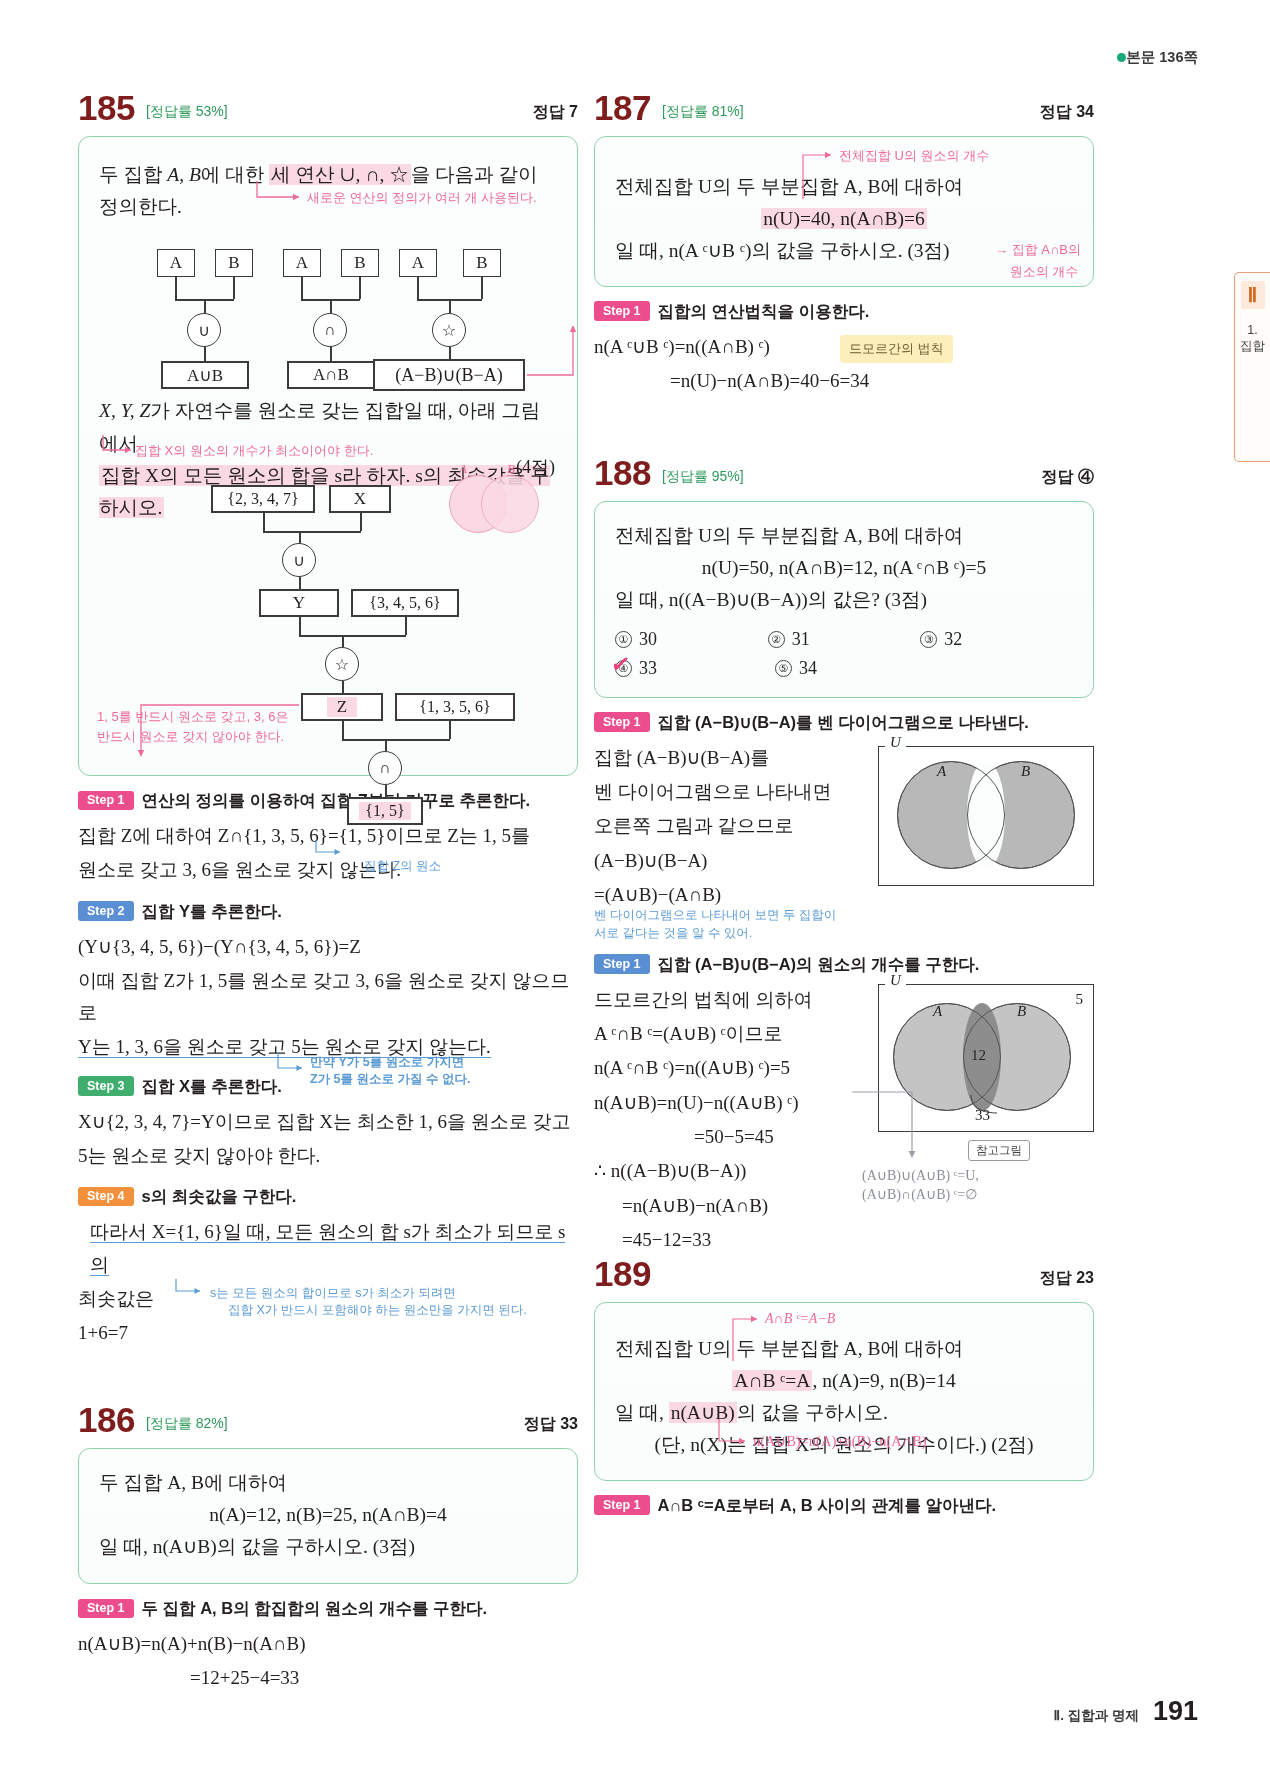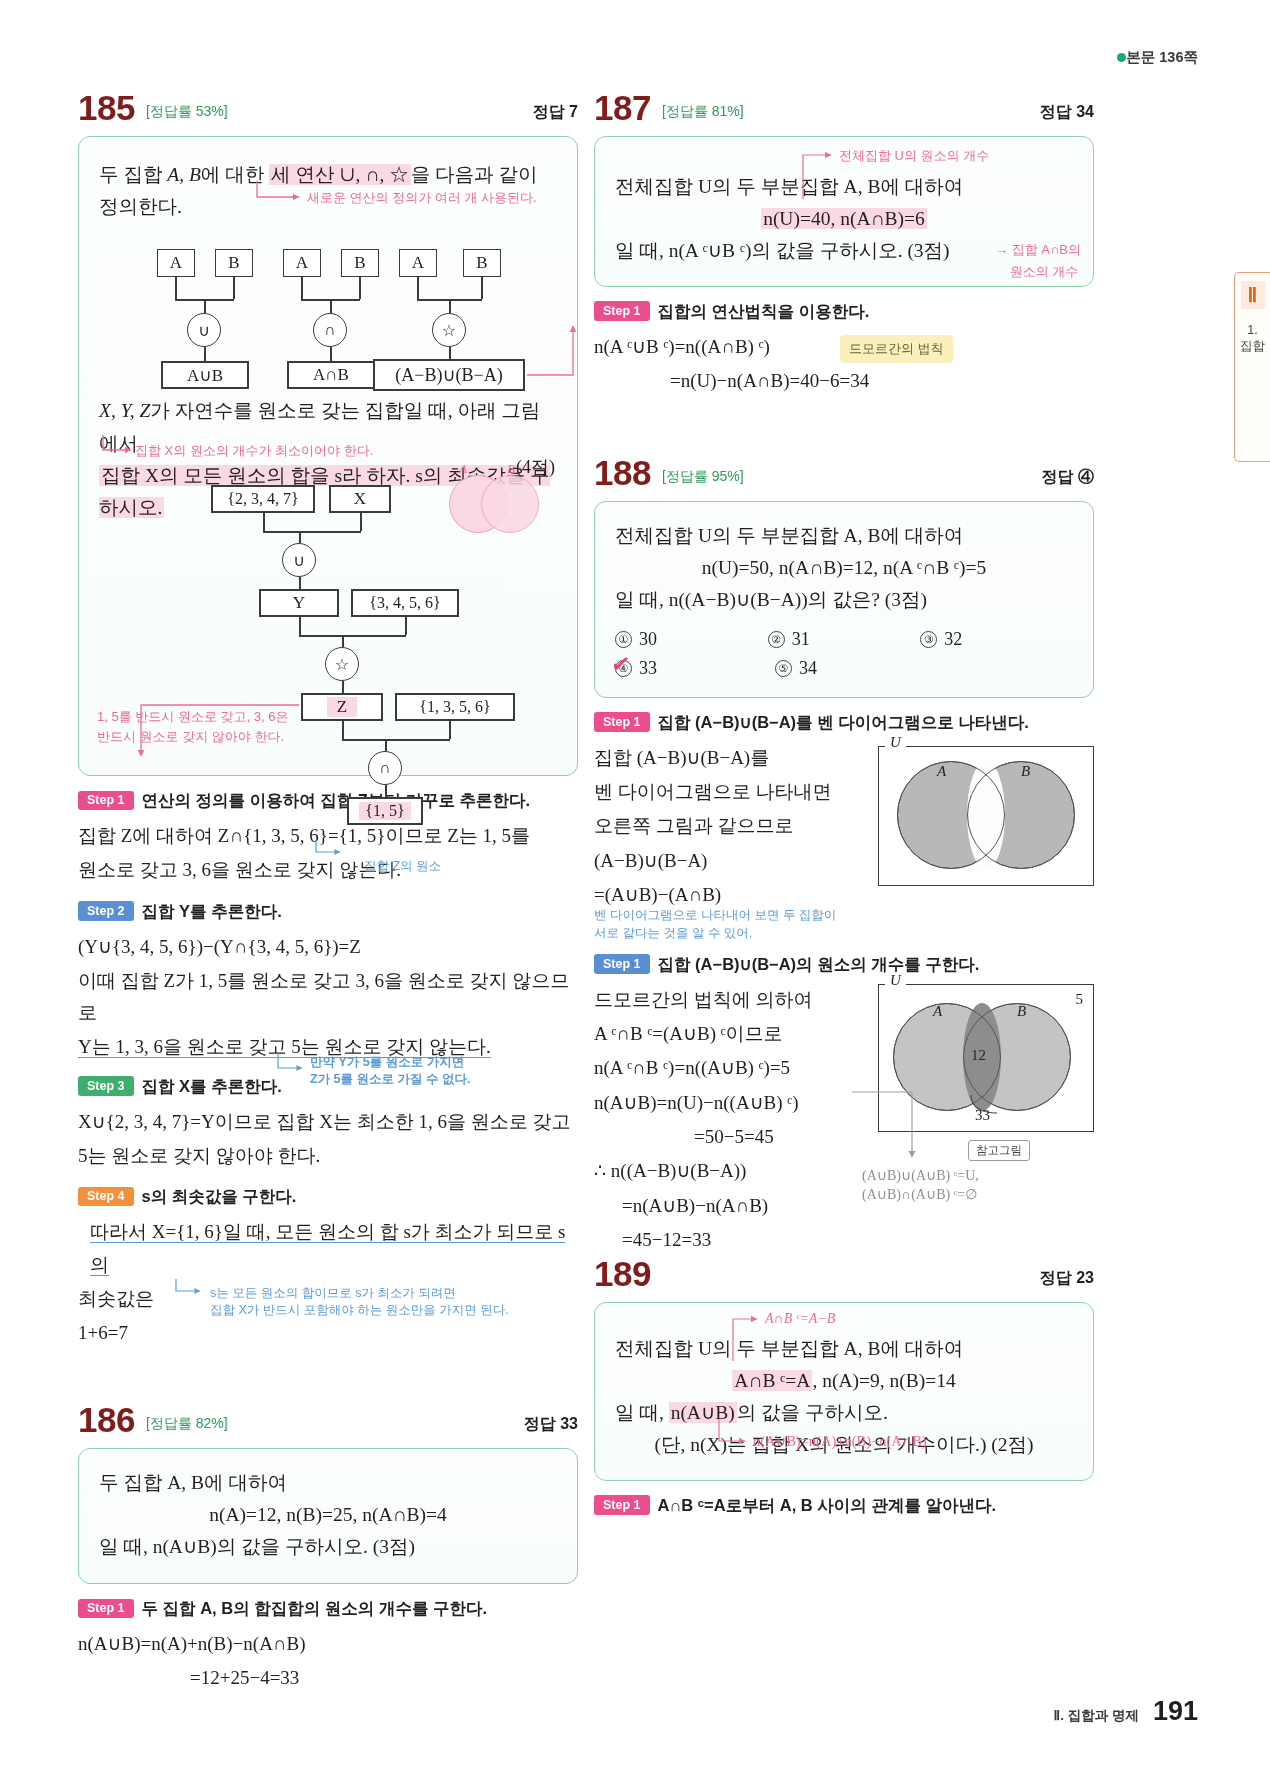--- a/index.html
+++ b/index.html
@@ -338,21 +338,21 @@
         <span style="border-bottom:1.2px solid #5b9bd5;">따라서 X={1, 6}일 때, 모든 원소의 합 s가 최소가 되므로 s의</span>
       </div>
       <div class="sol" style="position:relative;">
         <span>최솟값은</span>
         <svg class="anno" style="left:96px; top:-6px; width:46px; height:22px;">
           <path d="M2,2 L2,14 L26,14" stroke="#5b9bd5" stroke-width="1.2" fill="none"></path>
           <path d="M26,14 l-5.5,-3 l0,6 z" fill="#5b9bd5"></path>
         </svg>
         <span class="note-blue" style="position:absolute; left:132px; top:2px;">
           <span style="display:block;">s는 모든 원소의 합이므로 s가 최소가 되려면</span>
-          <span style="display:block; ">집합 X가 반드시 포함해야 하는 원소만을 가지면 된다.</span>
+          <span style="display:block; margin-left:18px;">집합 X가 반드시 포함해야 하는 원소만을 가지면 된다.</span>
         </span>
       </div>
       <div class="sol">1+6=7</div>
     </div>
 
     <div style="height:52px;"></div>
     <div class="prob-head">
       <span class="prob-no">186</span>
       <span class="prob-rate" style="left:68px;">[정답률 82%]</span>
       <span class="prob-ans">정답 33</span>

